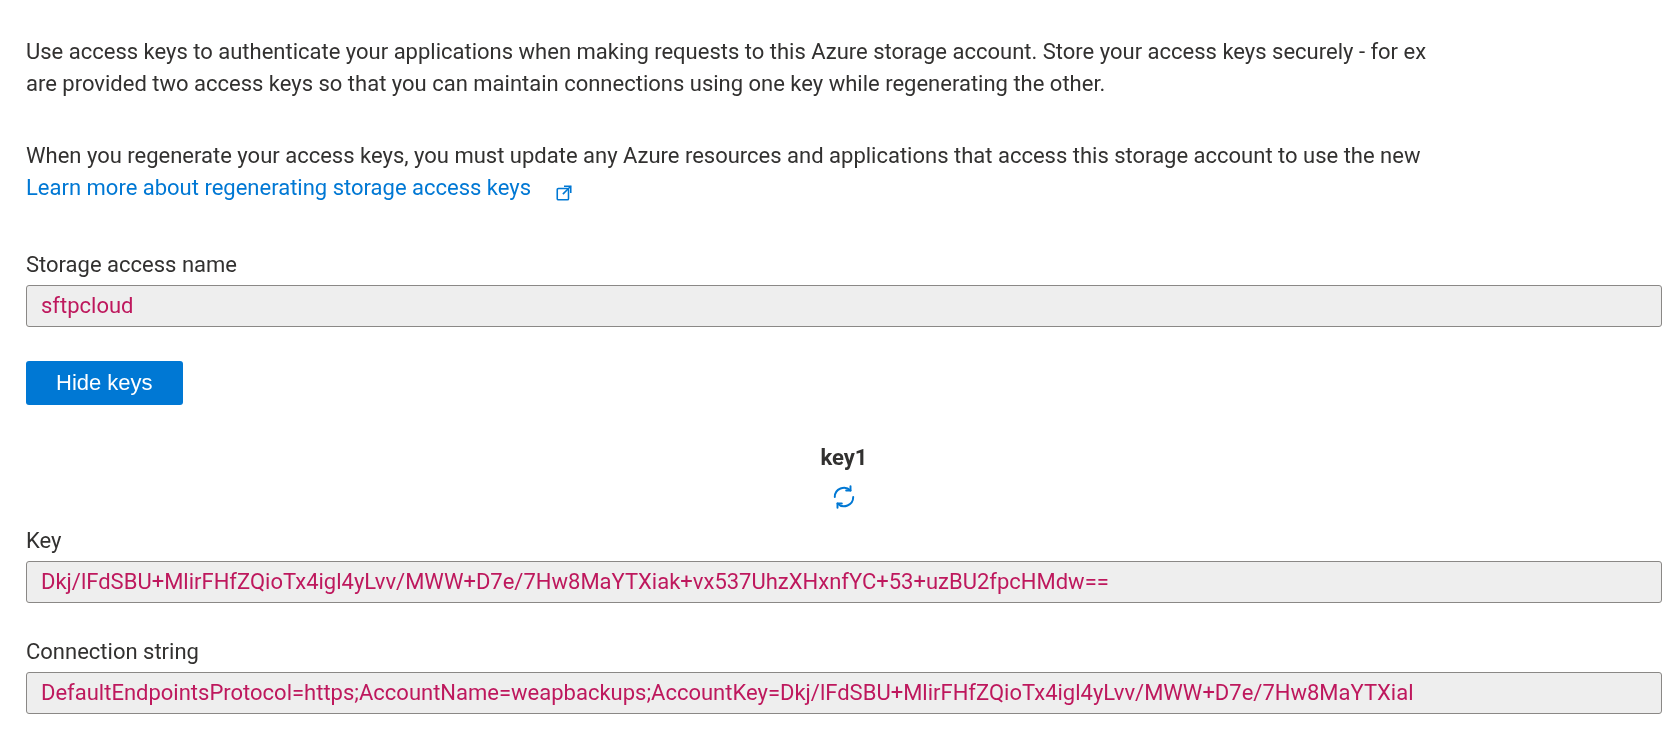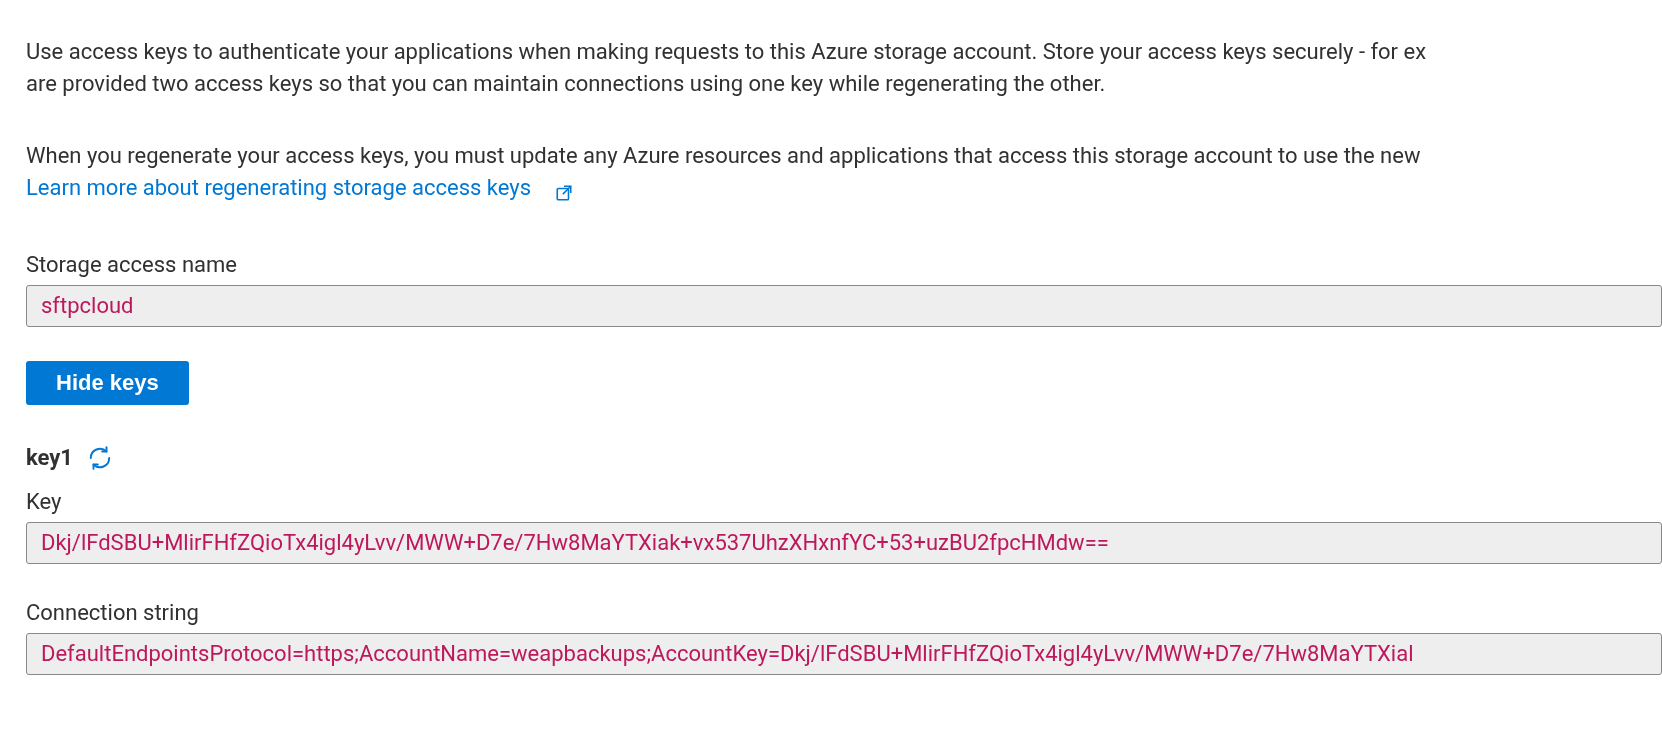--- a/index.html
+++ b/index.html
@@ -60,35 +60,36 @@
     overflow: hidden;
   }
   .btn-primary {
     margin-top: 34px;
     display: inline-flex;
     align-items: center;
     justify-content: center;
     background: #0078d4;
     color: #ffffff;
     font-size: 22px;
-    font-weight: 700;
+    font-weight: 400;
     height: 44px;
     padding: 0 30px;
     border: none;
     border-radius: 3px;
     cursor: pointer;
   }
   .section-heading {
     margin-top: 40px;
     display: flex;
     align-items: center;
     gap: 14px;
     font-size: 22px;
     font-weight: 700;
     color: #323130;
+    flex-direction: column;
   }
   .rotate-btn {
     background: none;
     border: none;
     padding: 0;
     cursor: pointer;
     display: inline-flex;
     align-items: center;
   }
   .rotate-icon {

